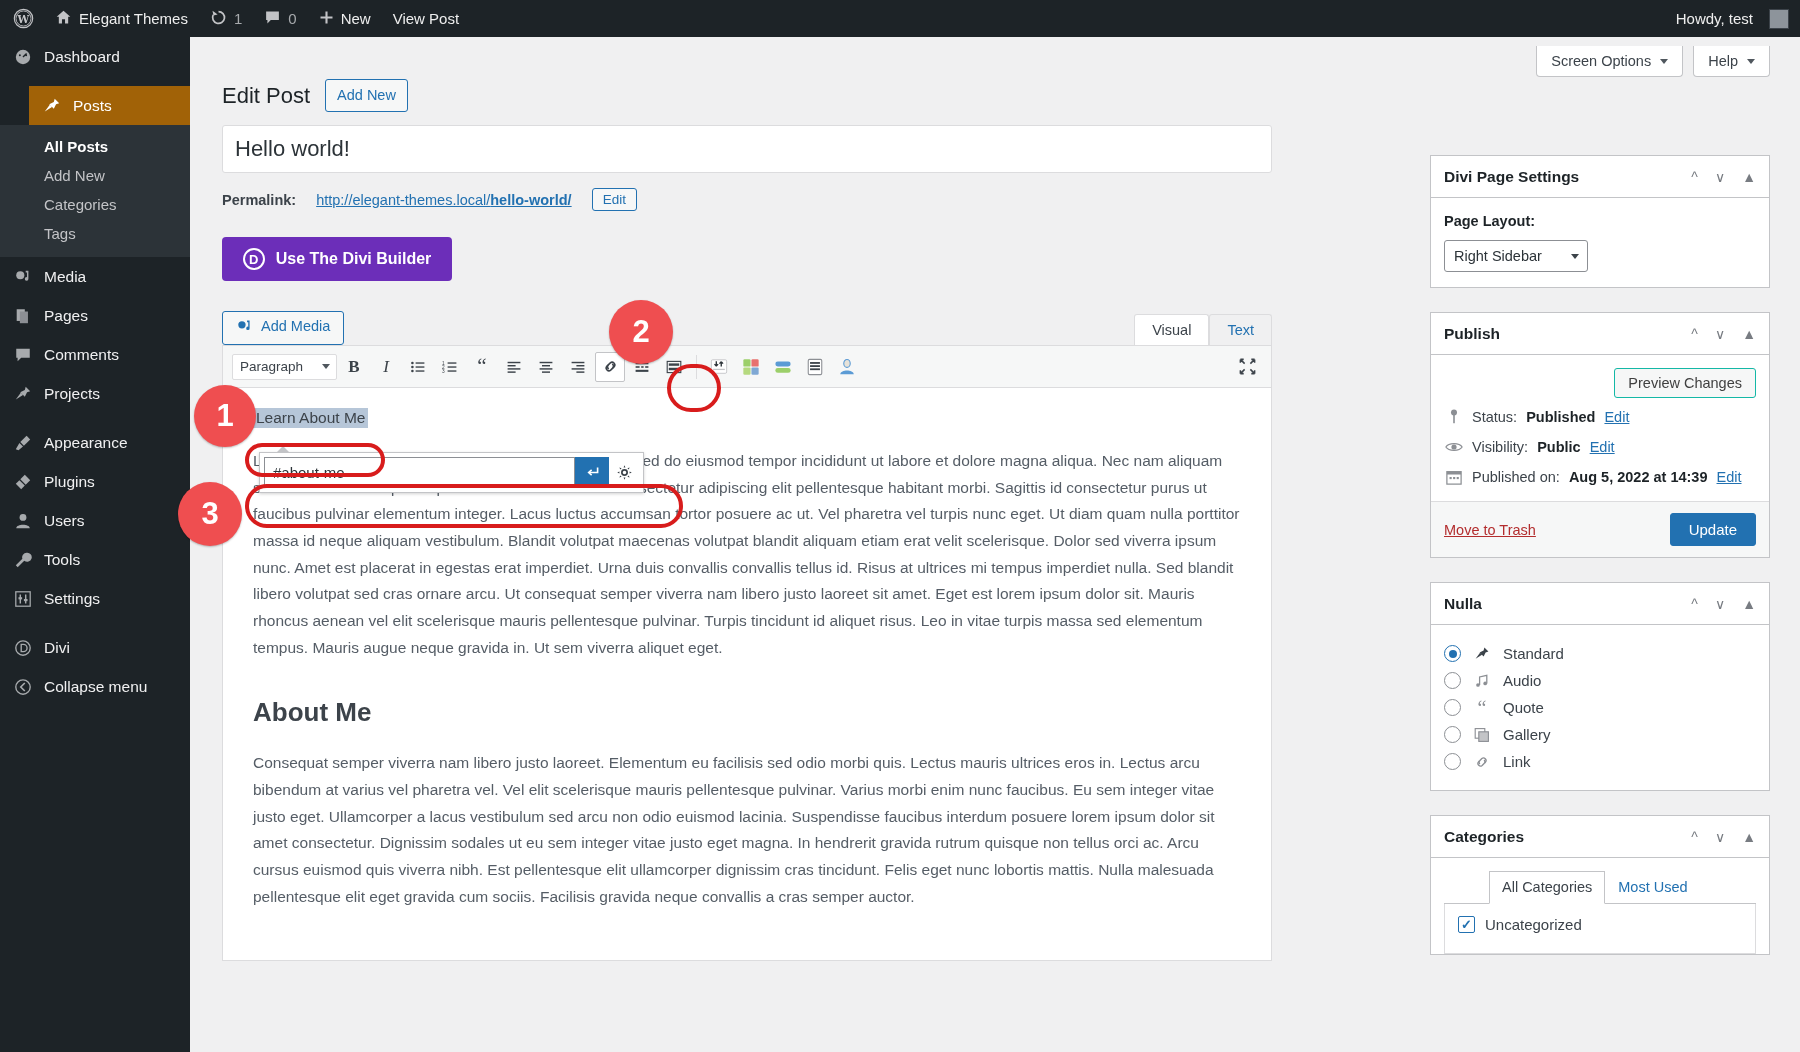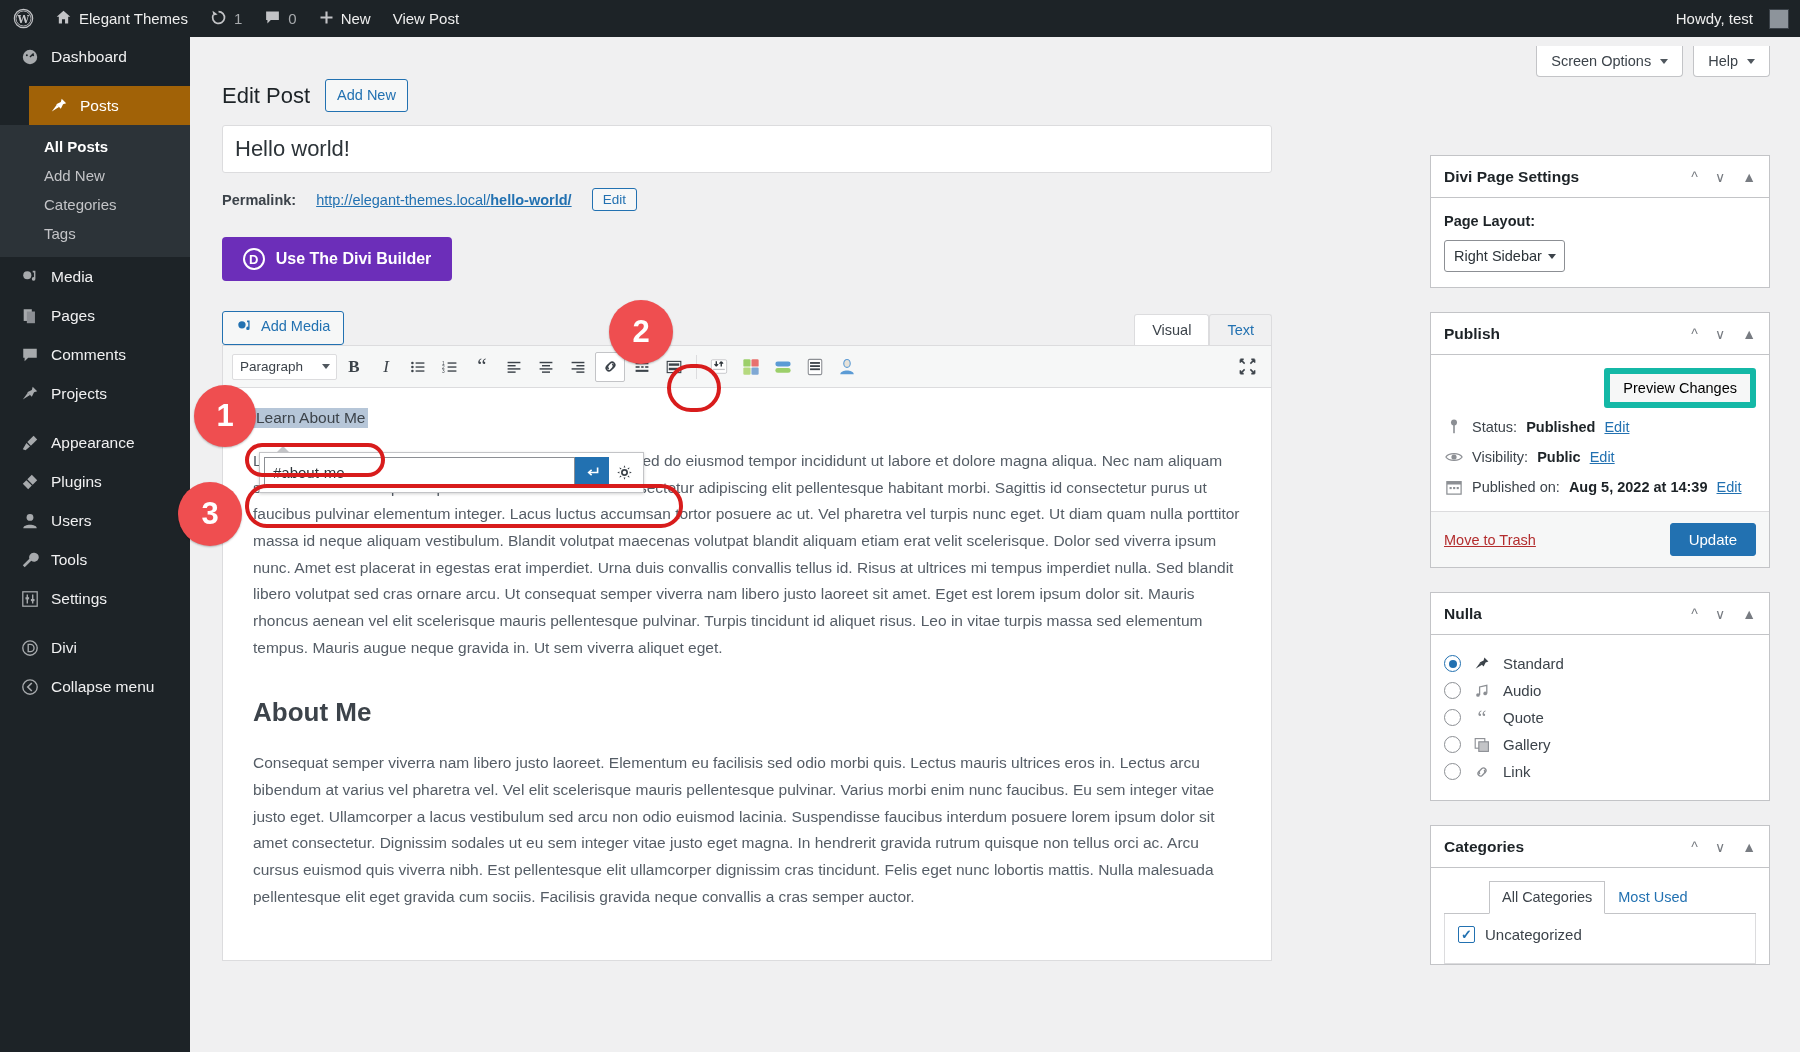--- a/index.html
+++ b/index.html
@@ -30,21 +30,21 @@
   .wp-logo { width:21px; height:21px; }
   .num { color:#a7aaad; }
 
   
   #sidebar {
     position:absolute; top:37px; left:0; width:190px; height:1015px;
     background:#1d2327; color:#f0f0f1; font-size:15.5px;
   }
   .menu-item {
     display:flex; align-items:center; gap:11px;
-    height:39px; padding:0 19px; color:#f0f0f1; white-space:nowrap;text-align:center;
+    height:39px; padding:0 12px; color:#f0f0f1; white-space:nowrap;text-align:center;
   }
   .menu-item .ico { width:21px; height:21px; display:flex; align-items:center; justify-content:center; color:#a7aaad; }
   .menu-item.current { background:#a16207; color:#fff;margin-left:29px; }
   .menu-item.current .ico { color:#fff; }
   .submenu { background:#2c3338; padding:7px 0 9px 0; }
   .submenu a { display:block; padding:6px 12px 6px 44px; color:#c3c4c7; font-size:15px; }
   .submenu a.cur { color:#fff; font-weight:bold; }
   .menu-sep { height:10px; }
 
   
@@ -184,30 +184,30 @@
   .pb-head {
     display:flex; align-items:center; height:42px; padding:8px 13px;
     border-bottom:1px solid #c3c4c7;
   }
   .pb-title { font-size:15.5px; font-weight:bold; color:#1d2327; }
   .pb-actions { margin-left:auto; display:flex; align-items:center; gap:17px; color:#787c82; }
   .chev { font-size:14px; }
   .pb-body { padding:15px 13px; }
   .lbl-b { font-weight:bold; font-size:14.5px; color:#1d2327; }
   .sel-box {
-    margin-top:11px; width:121px; height:32px; border:1px solid #8c8f94; border-radius:3px;
+    margin-top:11px; width:144px; height:32px; border:1px solid #8c8f94; border-radius:3px;
     background:#fff; display:flex; align-items:center; padding:0 9px; font-size:14.5px;
     position:relative; color:#2c3338;
   }
   .sel-box .car { position:absolute; right:8px; width:0;height:0;
     border-left:4.5px solid transparent;border-right:4.5px solid transparent;border-top:5px solid #3c434a; }
 
   .pub-top { padding:13px 13px 4px 13px; display:flex; }
   .btn-secondary {
-    background:#f6f7f7; border:6px solid #14b8a6; color:#000000;
+    background:#f6f7f7; border:1px solid #14b8a6; color:#404040;
     border-radius:3px; padding:6px 13px; font-size:14.5px; margin-left:auto;
   }
   .pub-row { display:flex; align-items:center; gap:9px; padding:7px 13px; font-size:14.5px; color:#3c434a; }
   .pub-row .ic { width:19px; color:#8c8f94; display:flex; justify-content:center; font-size:15px; }
   .pub-row b { color:#1d2327; }
   .pub-row a { color:#2271b1; text-decoration:underline; }
   .pub-foot {
     display:flex; align-items:center; padding:11px 13px;
     background:#f6f7f7; border-top:1px solid #dcdcde; margin-top:9px;
   }

